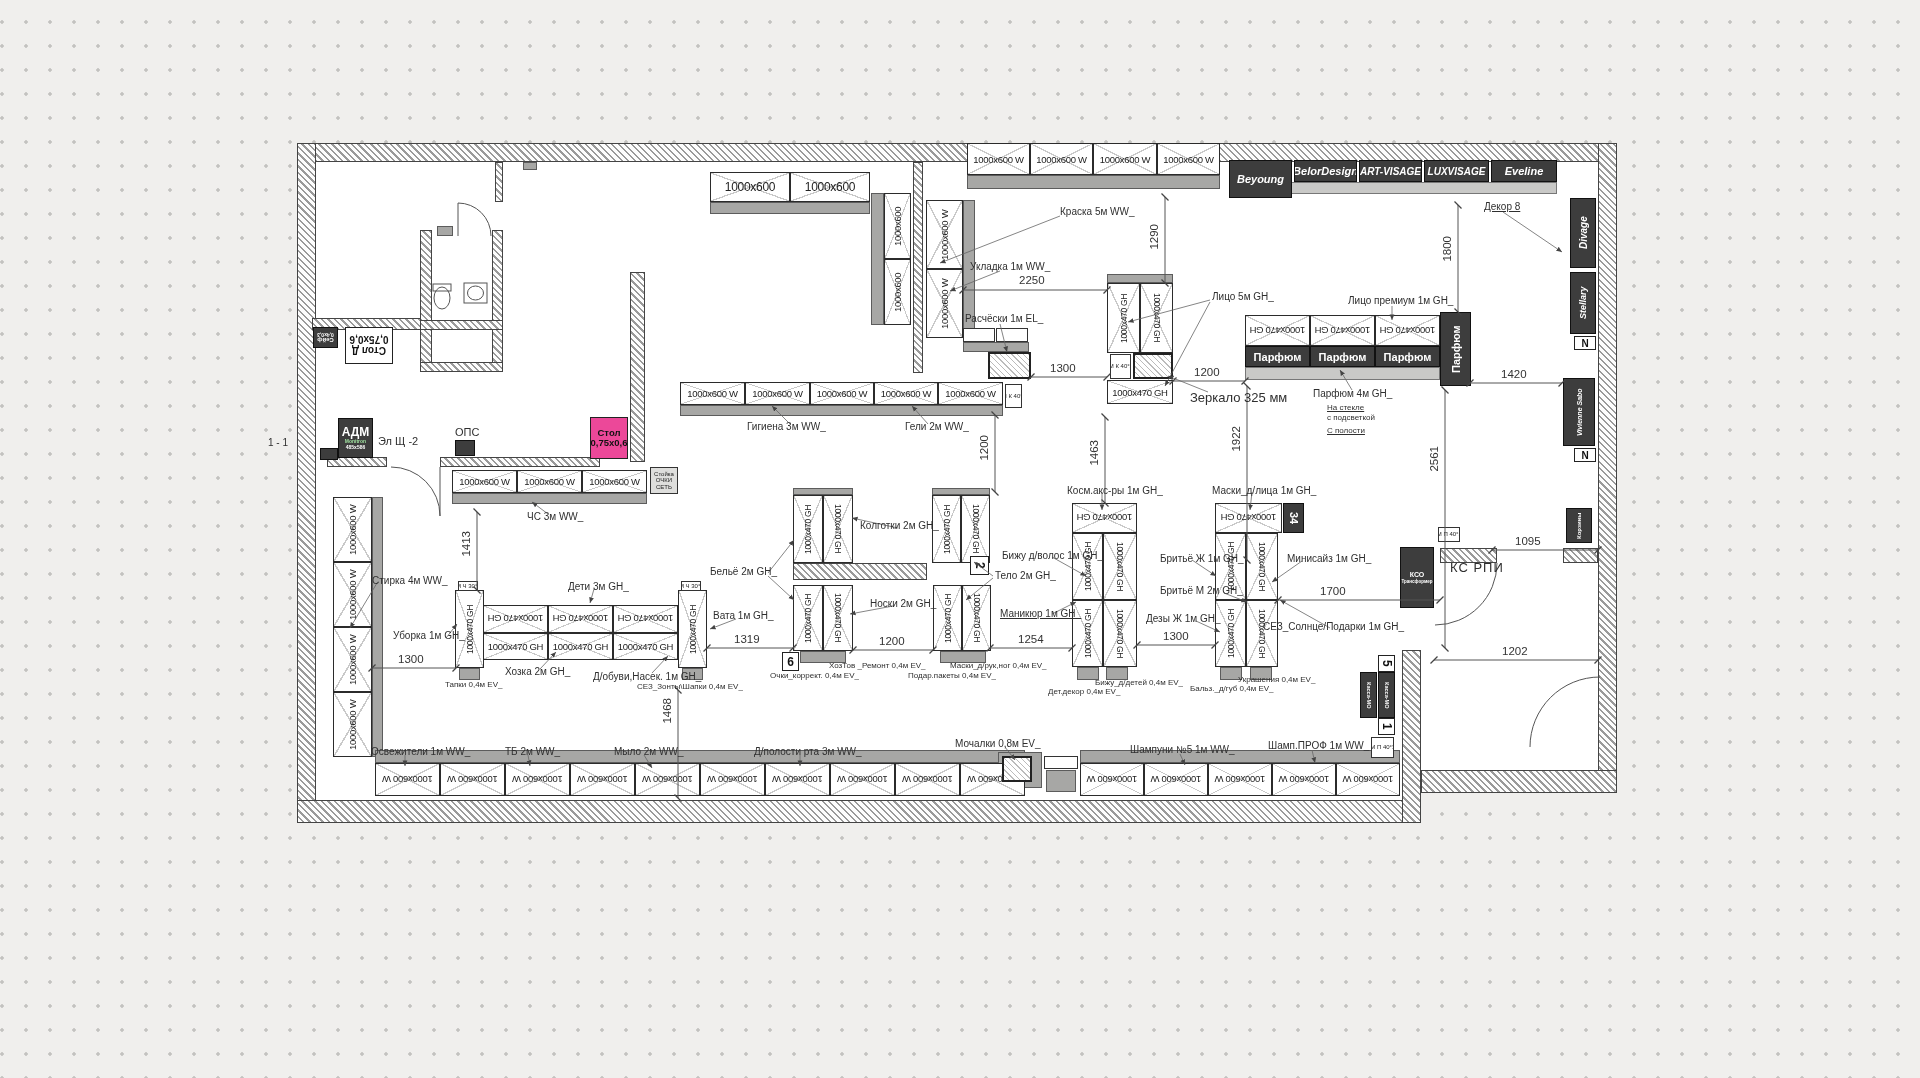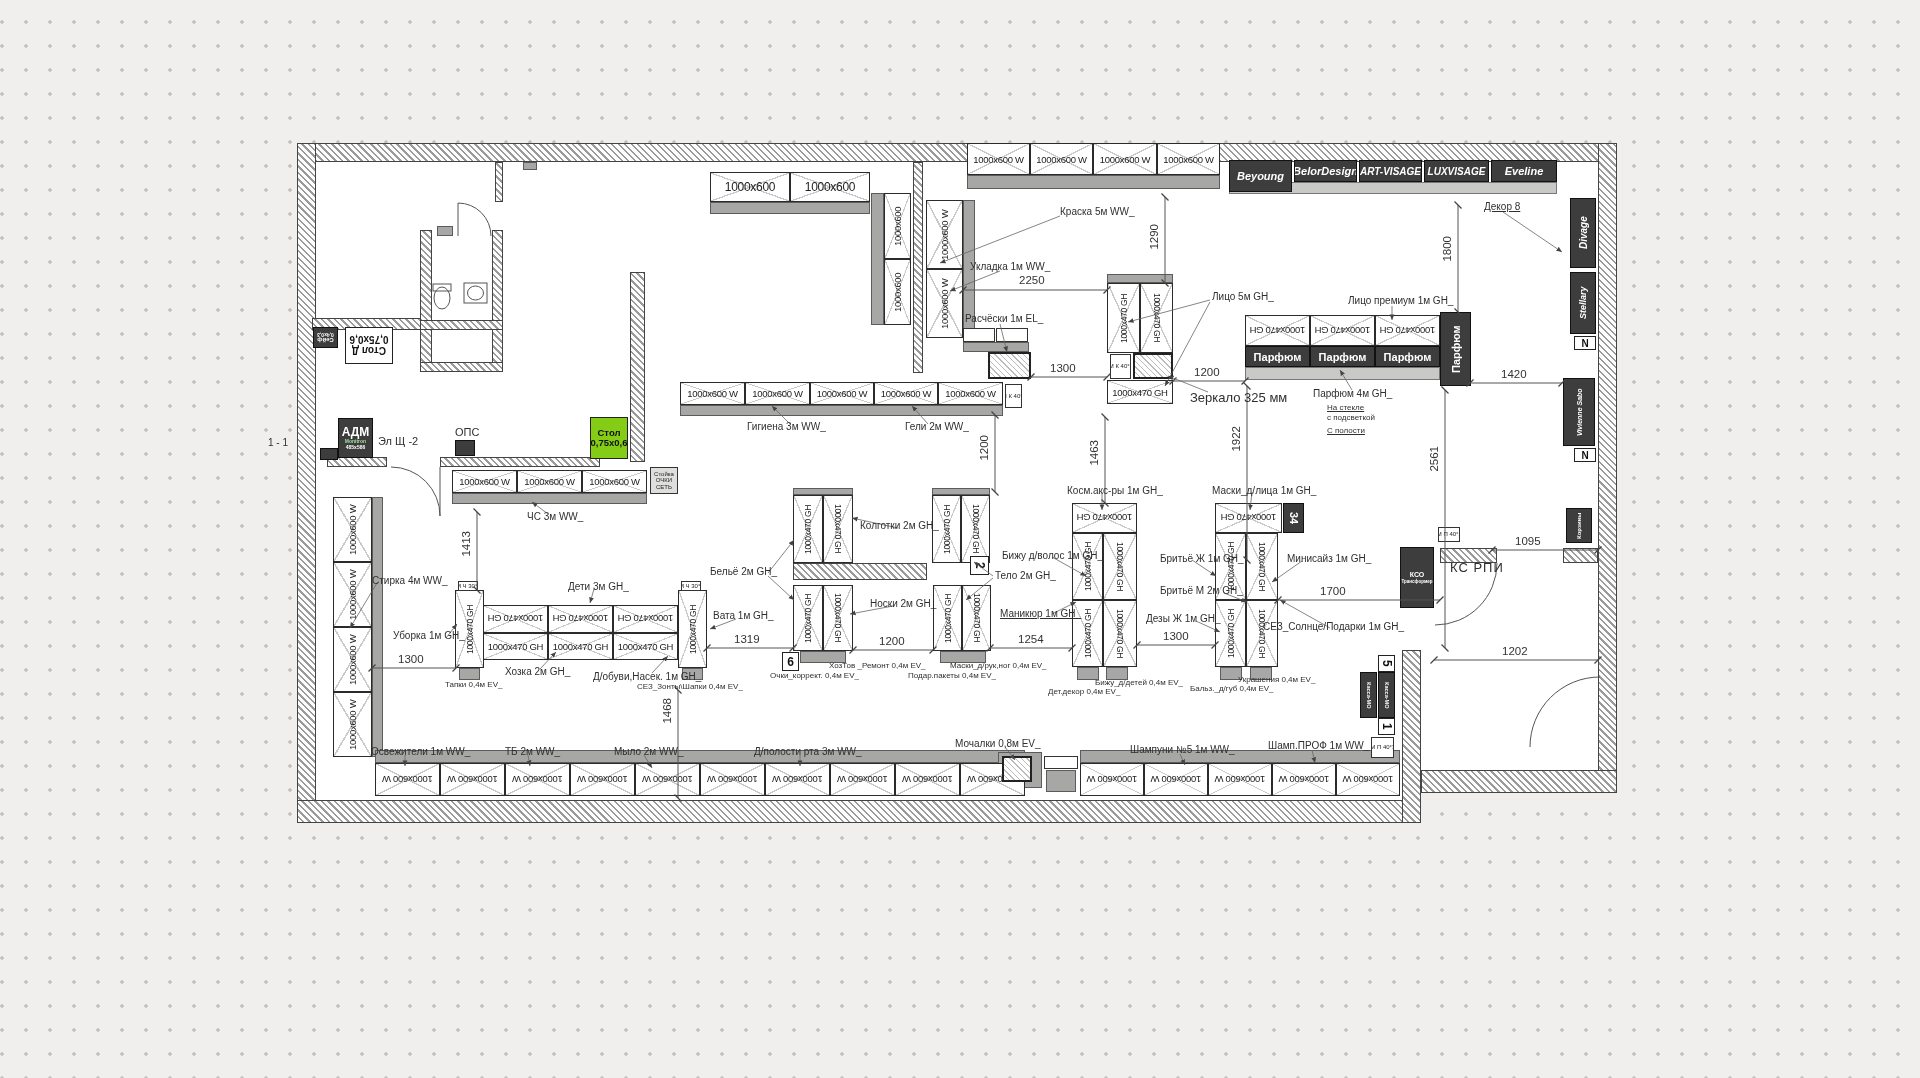--- a/index.html
+++ b/index.html
@@ -87,21 +87,21 @@
   <div class="u vt" style="left:926px;top:200px;width:37px;height:69px;">1000x600 W</div>
   <div class="u vt" style="left:926px;top:269px;width:37px;height:69px;">1000x600 W</div>
   <div class="g" style="left:963px;top:200px;width:12px;height:138px;"></div>
 
   <div class="u" style="left:967px;top:143px;width:63px;height:32px;">1000x600 W</div>
   <div class="u" style="left:1030px;top:143px;width:63px;height:32px;">1000x600 W</div>
   <div class="u" style="left:1093px;top:143px;width:64px;height:32px;">1000x600 W</div>
   <div class="u" style="left:1157px;top:143px;width:63px;height:32px;">1000x600 W</div>
   <div class="g" style="left:967px;top:175px;width:253px;height:14px;"></div>
 
-  <div class="dk" style="left:1229px;top:160px;width:63px;height:32px;text-align:right;">Beyoung</div>
+  <div class="dk" style="left:1229px;top:160px;width:63px;height:38px;text-align:right;">Beyoung</div>
   <div class="dk" style="left:1294px;top:160px;width:63px;height:22px;">BelorDesign</div>
   <div class="dk" style="left:1359px;top:160px;width:63px;height:22px;font-size:10px;">ART-VISAGE</div>
   <div class="dk" style="left:1424px;top:160px;width:65px;height:22px;font-size:10px;">LUXVISAGE</div>
   <div class="dk" style="left:1491px;top:160px;width:66px;height:22px;">Eveline</div>
   <div class="gl" style="left:1229px;top:182px;width:328px;height:12px;"></div>
 
   <div class="dk vt" style="left:1570px;top:198px;width:26px;height:70px;font-size:10px;">Divage</div>
   <div class="dk vt" style="left:1570px;top:272px;width:26px;height:62px;font-size:9px;">Stellary</div>
   <div class="mk" style="left:1574px;top:336px;width:22px;height:14px;font-size:10px;">N</div>
   <div class="dk vt" style="left:1563px;top:378px;width:32px;height:68px;font-size:7px;">Vivienne Sabo</div>
@@ -249,21 +249,21 @@
   <div class="dk" style="left:320px;top:448px;width:18px;height:12px;"></div>
   <div class="dk" style="left:455px;top:440px;width:20px;height:16px;"></div>
   <div class="dk r180" style="left:313px;top:327px;width:25px;height:21px;flex-direction:column;font-style:normal;line-height:1;">
     <span style="font-size:6px;">Сейф</span>
     <span style="font-size:5px;">0,4х0,3</span>
   </div>
   <div class="box2 r180" style="left:345px;top:327px;width:48px;height:37px;font-size:10px;font-weight:bold;">
     <span>Стол Д</span>
     <span>0,75х0,6</span>
   </div>
-  <div class="box2" style="left:590px;top:417px;width:38px;height:42px;font-size:9.5px;font-weight:bold;background:#84cc16;">
+  <div class="box2" style="left:590px;top:417px;width:38px;height:42px;font-size:9.5px;font-weight:bold;background:#ec4899;">
     <span>Стол</span>
     <span>0,75х0,6</span>
   </div>
   <div class="tb" style="left:650px;top:467px;width:28px;height:27px;background:#dededc;">
     <span>Стойка</span>
     <span>ОЧКИ</span>
     <span>СЕТЬ</span>
   </div>
 
   <svg id="ov" width="1920" height="1078">

